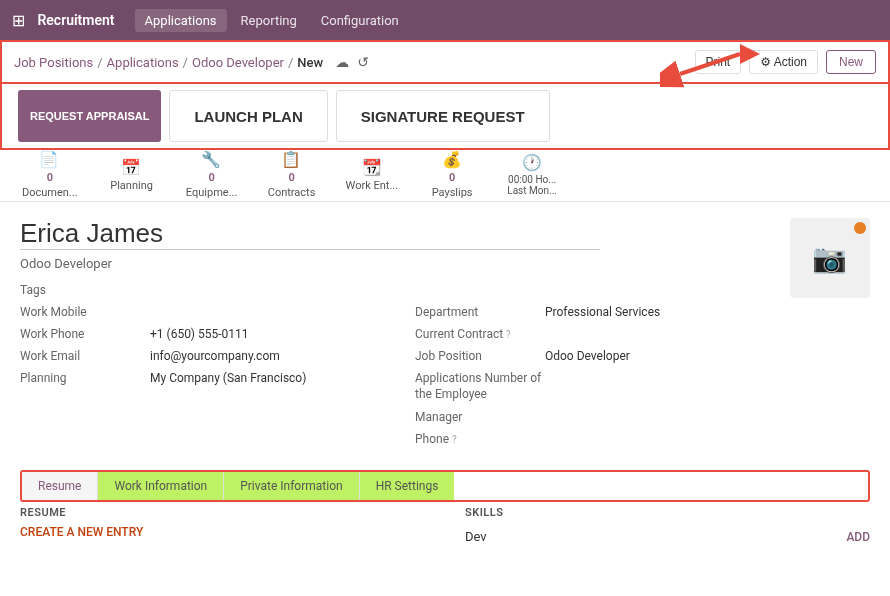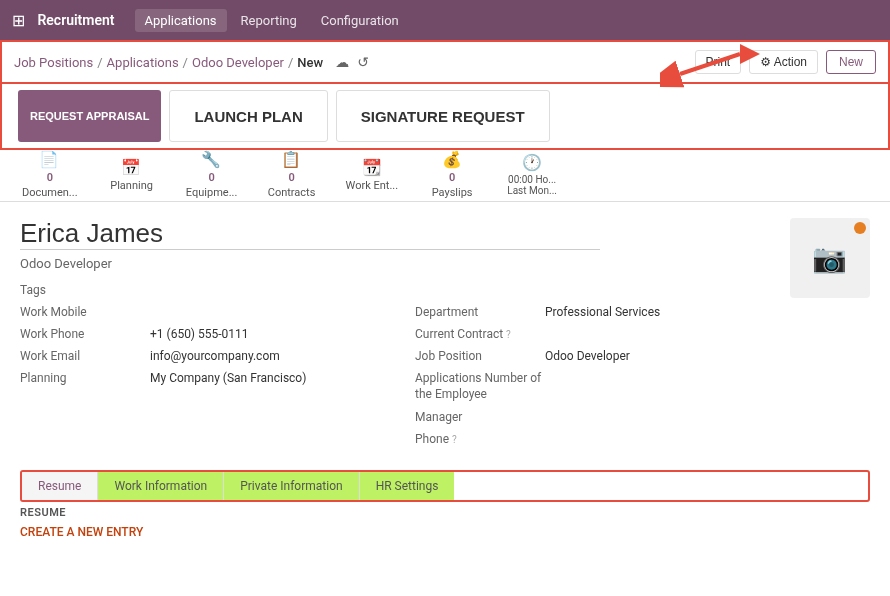--- a/index.html
+++ b/index.html
@@ -231,20 +231,29 @@
     <div class="bottom-tab">Work Information</div>
     <div class="bottom-tab">Private Information</div>
     <div class="bottom-tab">HR Settings</div>
   </div>
 
   <div class="bottom-content">
     <div class="bottom-left">
       <div class="section-title">RESUME</div>
       <div class="create-entry">CREATE A NEW ENTRY</div>
     </div>
+    <div class="bottom-right">
+      <div class="skills-header">
+        <span class="section-title">SKILLS</span>
+      </div>
+      <div style="display:flex; justify-content:space-between; align-items:center; margin-top:4px;">
+        <span>Dev</span>
+        <span class="add-btn">ADD</span>
+      </div>
+    </div>
   </div>
 </div>
 
 <div style="position:fixed; top:44px; right:130px; pointer-events:none; z-index:1000;">
   <svg width="100" height="60" viewBox="0 0 100 60">
     <defs>
       <marker id="arrowhead" markerWidth="10" markerHeight="7" refX="0" refY="3.5" orient="auto">
         <polygon points="0 0, 10 3.5, 0 7" fill="#e74c3c"></polygon>
       </marker>
     </defs>

